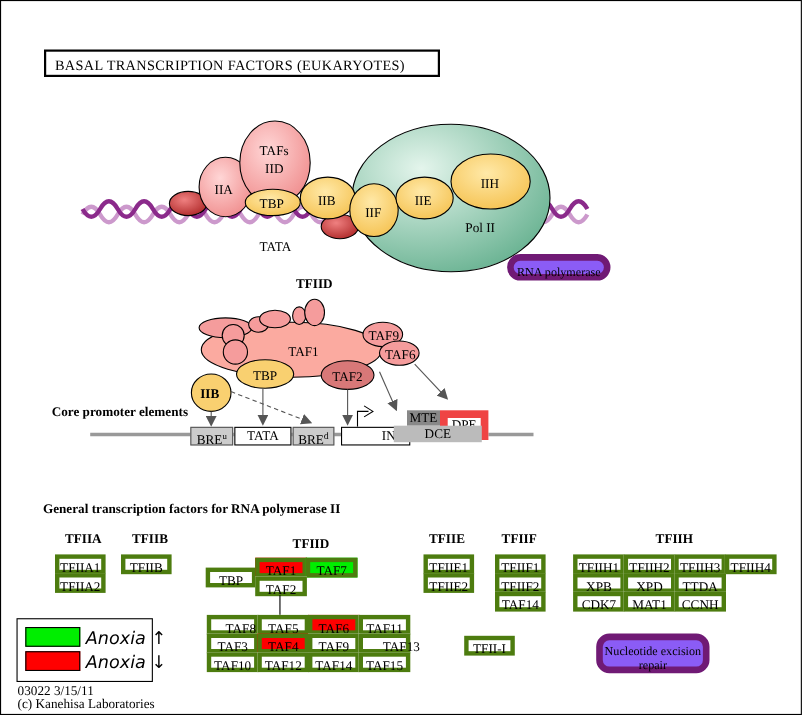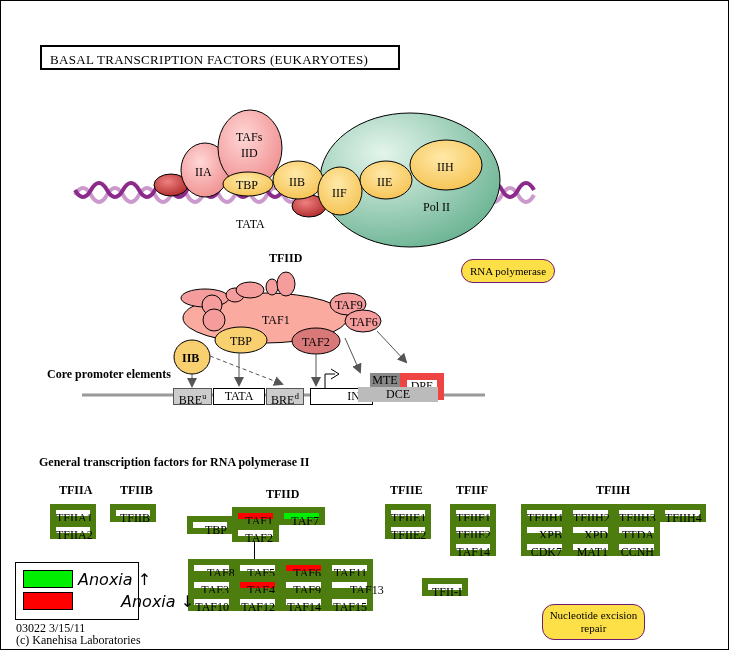--- a/index.html
+++ b/index.html
@@ -3,24 +3,24 @@
 <meta charset="utf-8">
 <style>
   html, body { margin:0; padding:0; background:#ffffff; }
   body { width:729px; height:650px; position:relative; overflow:hidden; font-family:"Liberation Serif", serif; color:#000; }
   .frame { position:absolute; left:0; top:0; width:727px; height:648px; border:1px solid #000; }
   .abs { position:absolute; }
   .title-box { left:40px; top:45px; width:360px; height:25px; border:2px solid #000; font-size:13px; line-height:25px; padding-left:8px; box-sizing:border-box; letter-spacing:0.3px; white-space:nowrap; }
   svg text { font-family:"Liberation Serif", serif; }
   .bold { font-weight:bold; }
   .section-label { font-size:12px; font-weight:bold; white-space:nowrap; }
-  .gbox { position:absolute; border:6px solid #4d7c0f; background:#fff; font-size:12px; text-align:right; box-sizing:border-box; line-height:16px; height:18px; white-space:nowrap; }
+  .gbox { position:absolute; border:4px solid #4d7c0f; background:#fff; font-size:12px; text-align:center; box-sizing:border-box; line-height:16px; height:18px; white-space:nowrap; }
   .red { background:#ff0000; }
   .green { background:#00ee00; }
-  .rounded { border:1px solid #701a75; border-radius:12px; background:#fde047; font-size:11px; text-align:center; box-sizing:border-box;margin-top:28px; }
+  .rounded { border:6px solid #701a75; border-radius:12px; background:#8b5cf6; font-size:11px; text-align:center; box-sizing:border-box; }
   .legend { left:15px; top:562px; width:122px; height:56px; border:1px solid #000; }
   .legend-swatch { position:absolute; left:7px; width:48px; height:16px; border:1px solid #000; }
   .legend-label { position:absolute; left:62px; font-family:"DejaVu Sans", sans-serif; font-size:16px; white-space:nowrap;font-style:italic; }
   .footer { left:16px; font-size:12px; white-space:nowrap; line-height:12px; }
 </style>
 </head>
 <body>
 
 <div class="frame"></div>
 
@@ -203,17 +203,17 @@
     <div class="gbox" style="left: 92px; top: 34px; width: 47px;">CCNH</div>
   </div>
 
 <div class="gbox" style="left:422px;top:578px;width:46px;">TFII-I</div>
 <div class="abs rounded" style="left:542px;top:576px;width:103px;height:36px;line-height:13px;padding-top:4px;">Nucleotide excision repair</div>
 
 <div class="abs legend">
   <div class="legend-swatch" style="top: 7px; background: rgb(0, 238, 0);"></div>
   <div class="legend-label" style="top:7px;">Anoxia ↑</div>
   <div class="legend-swatch" style="top: 29px; background: rgb(255, 0, 0);"></div>
-  <div class="legend-label" style="top:29px;margin-left:43px;">Anoxia ↓</div>
+  <div class="legend-label" style="top:29px;">Anoxia ↓</div>
 </div>
 
 <div class="abs footer" style="top:622px;">03022 3/15/11</div>
 <div class="abs footer" style="top:634px;">(c) Kanehisa Laboratories</div>
 
 </body></html>

